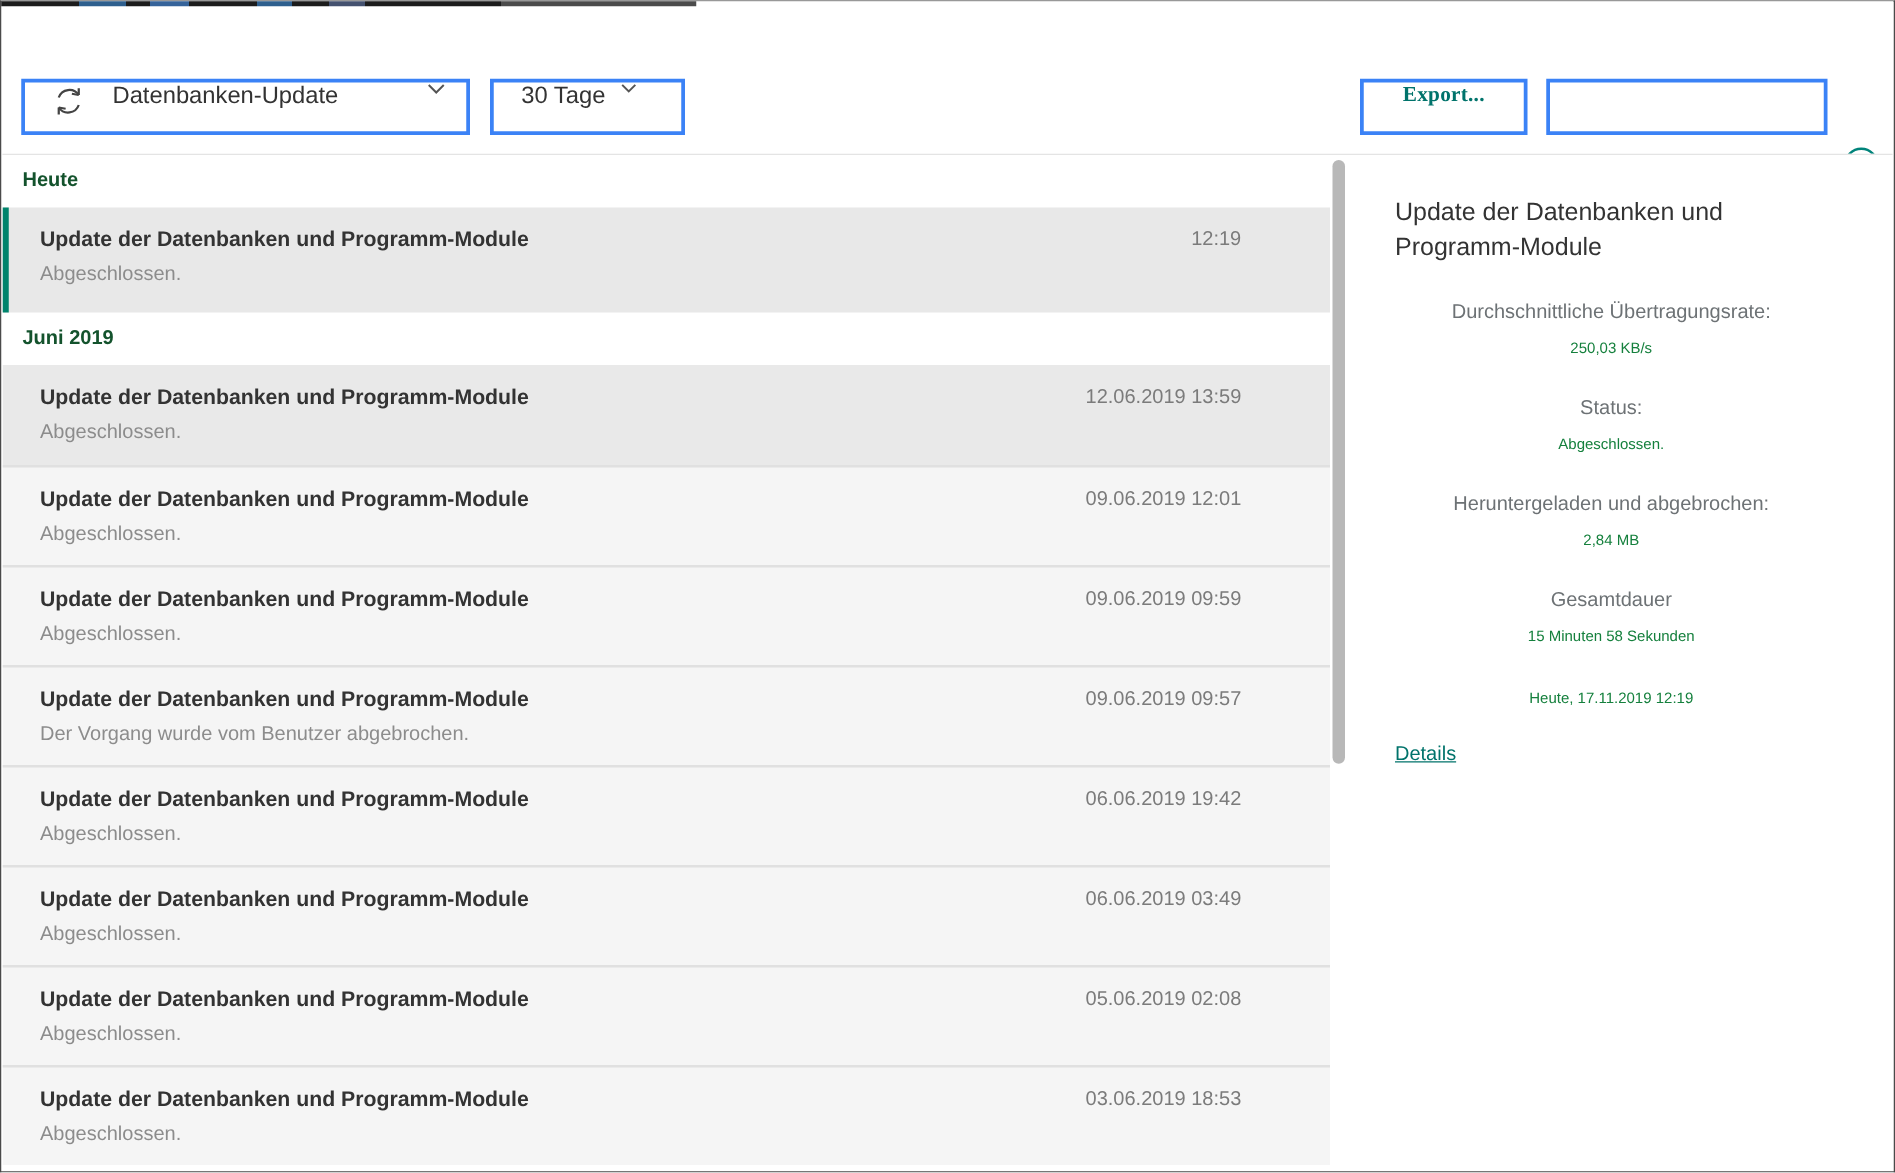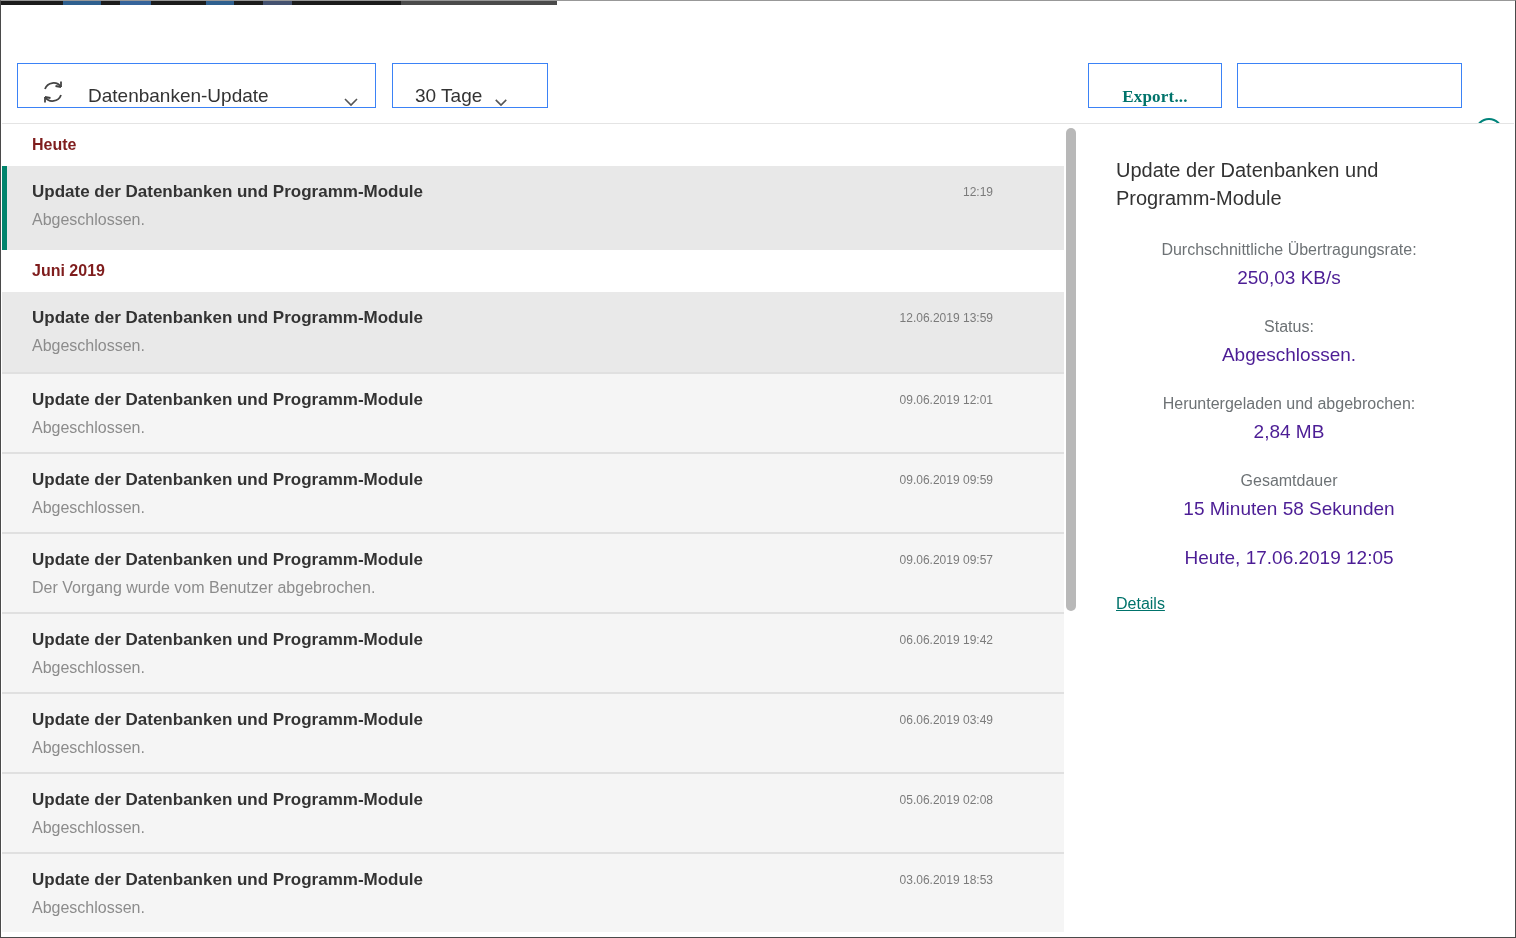--- a/index.html
+++ b/index.html
@@ -32,22 +32,22 @@
   .app-icon .doc   { position:absolute; left:7px; top:7px; width:13px; height:13px; background:#3d5a70; border-radius:1px; }
   .app-icon .chart { position:absolute; left:8px; top:8px; width:6px;  height:5px;  background:#7ab4dc; }
   .app-icon .dot   { position:absolute; left:8px; top:16px; width:3px; height:3px; background:#d94f3d; border-radius:50%; }
   .title-text { position:absolute; left:46px; top:14px; font-size:15px; color:#1a1a1a; }
   .win-controls { position:absolute; right:12px; top:0; height:46px; display:flex; align-items:center; }
   .win-btn { width:46px; height:46px; display:flex; align-items:center; justify-content:center; background:transparent; border:none; }
   .win-btn svg { display:block; }
   
   .toolbar { position:absolute; left:1px; right:1px; top:47px; height:75px; background:#fff; }
   .ctl {
-    position:absolute; top:15px; height:45px; border:1px solid #3b82f6; background:#fff;
-    display:flex; align-items:flex-end;
+    position:absolute; top:15px; height:45px; border:3px solid #3b82f6; background:#fff;
+    display:flex; align-items:flex-start;
   }
   .dd-report { left:15px; width:359px; padding:0 16px 0 20px; }
   .dd-period { left:390px; width:156px; padding:0 14px 0 22px; }
   .dd-label { font-size:19px; color:#333; }
   .dd-report .dd-label { margin-left:20px; }
   .chev { margin-left:auto; }
   .dd-period .chev { margin-left:12px; }
   .export-btn { left:1086px; width:134px; justify-content:center;font-family:Liberation Serif, serif; }
   .export-btn span { font-size:17px; font-weight:bold; color:#00736b; letter-spacing:.2px; }
   .search-box { left:1235px; width:225px; padding:0 10px 0 13px; }
@@ -58,44 +58,44 @@
   .help-btn {
     position:absolute; left:1473px; top:70px; width:28px; height:28px; border-radius:50%;
     border:2px solid #00837a; color:#00837a; background:#fff;
     display:flex; align-items:center; justify-content:center;
     font-size:16px; font-weight:bold; font-family:"Liberation Sans",sans-serif;
   }
   
   .content { position:absolute; left:1px; right:1px; top:122px; bottom:1px; border-top:1px solid #e4e4e4; background:#fff; }
   .report-list { position:absolute; left:0; top:0; width:1062px; bottom:0; overflow:hidden; background:#fff; }
   .section-header {
-    height:42px; display:flex; align-items:center; padding-left:30px;
-    font-size:16px; font-weight:bold; color:#7f1d1d; background:#fff;
+    height:42px; display:flex; align-items:center; padding-left:16px;
+    font-size:16px; font-weight:bold; color:#14532d; background:#fff;
   }
   .row {
     height:80px; background:#f5f5f5; position:relative;
     display:flex; align-items:flex-start; padding:15px 71px 0 30px;
   }
   .row + .row { border-top:2px solid #e0e0e0; }
   .row.highlighted { background:#e9e9e9; }
   .row.selected { background:#e8e8e8; border-left:5px solid #00846c; padding-left:25px; height:84px; }
   .row-main { display:flex; flex-direction:column; }
   .row-title { font-size:17px; font-weight:bold; color:#333; line-height:22px; }
   .row-sub { font-size:16px; color:#8c8c8c; margin-top:7px; line-height:20px; }
-  .row-time { margin-left:auto; font-size:12px; color:#7b7b7b; line-height:22px; white-space:nowrap; }
+  .row-time { margin-left:auto; font-size:16px; color:#7b7b7b; line-height:22px; white-space:nowrap; }
   
   .scrollbar { position:absolute; left:1063px; top:0; width:12px; bottom:0; background:#fff; }
   .scroll-thumb { position:absolute; left:1px; top:4px; width:10px; height:483px; background:#b8b8b8; border-radius:5px; }
   
   .detail-panel { position:absolute; left:1114px; top:0; width:346px; bottom:0; background:#fff; }
   .detail-title { margin-top:32px; font-size:20px; line-height:28px; color:#333; width:300px; }
   .detail-fields { margin-top:6px; }
   .field { margin-top:27px;text-align:center; }
   .field-label { font-size:16px; color:#6d7275; line-height:22px; }
-  .field-value { font-size:19px; color:#4c1d95; line-height:22px; margin-top:6px; }
+  .field-value { font-size:12px; color:#15803d; line-height:22px; margin-top:6px; }
   .details-link { display:inline-block; margin-top:26px; font-size:16px; color:#00736b; }
 </style>
 </head>
 <body>
 
 <div class="window">
 
   <div class="bg-strip"></div>
 
 
@@ -224,20 +224,20 @@
           </div>
           <div class="field">
             <div class="field-label">Heruntergeladen und abgebrochen:</div>
             <div class="field-value">2,84 MB</div>
           </div>
           <div class="field">
             <div class="field-label">Gesamtdauer</div>
             <div class="field-value">15 Minuten 58 Sekunden</div>
           </div>
           <div class="field">
-            <div class="field-value">Heute, 17.06.2019 12:05</div>
+            <div class="field-value">Heute, 17.11.2019 12:19</div>
           </div>
         </div>
       <a class="details-link" href="#">Details</a>
     </div>
   </div>
 
 </div>
 
 </body></html>

